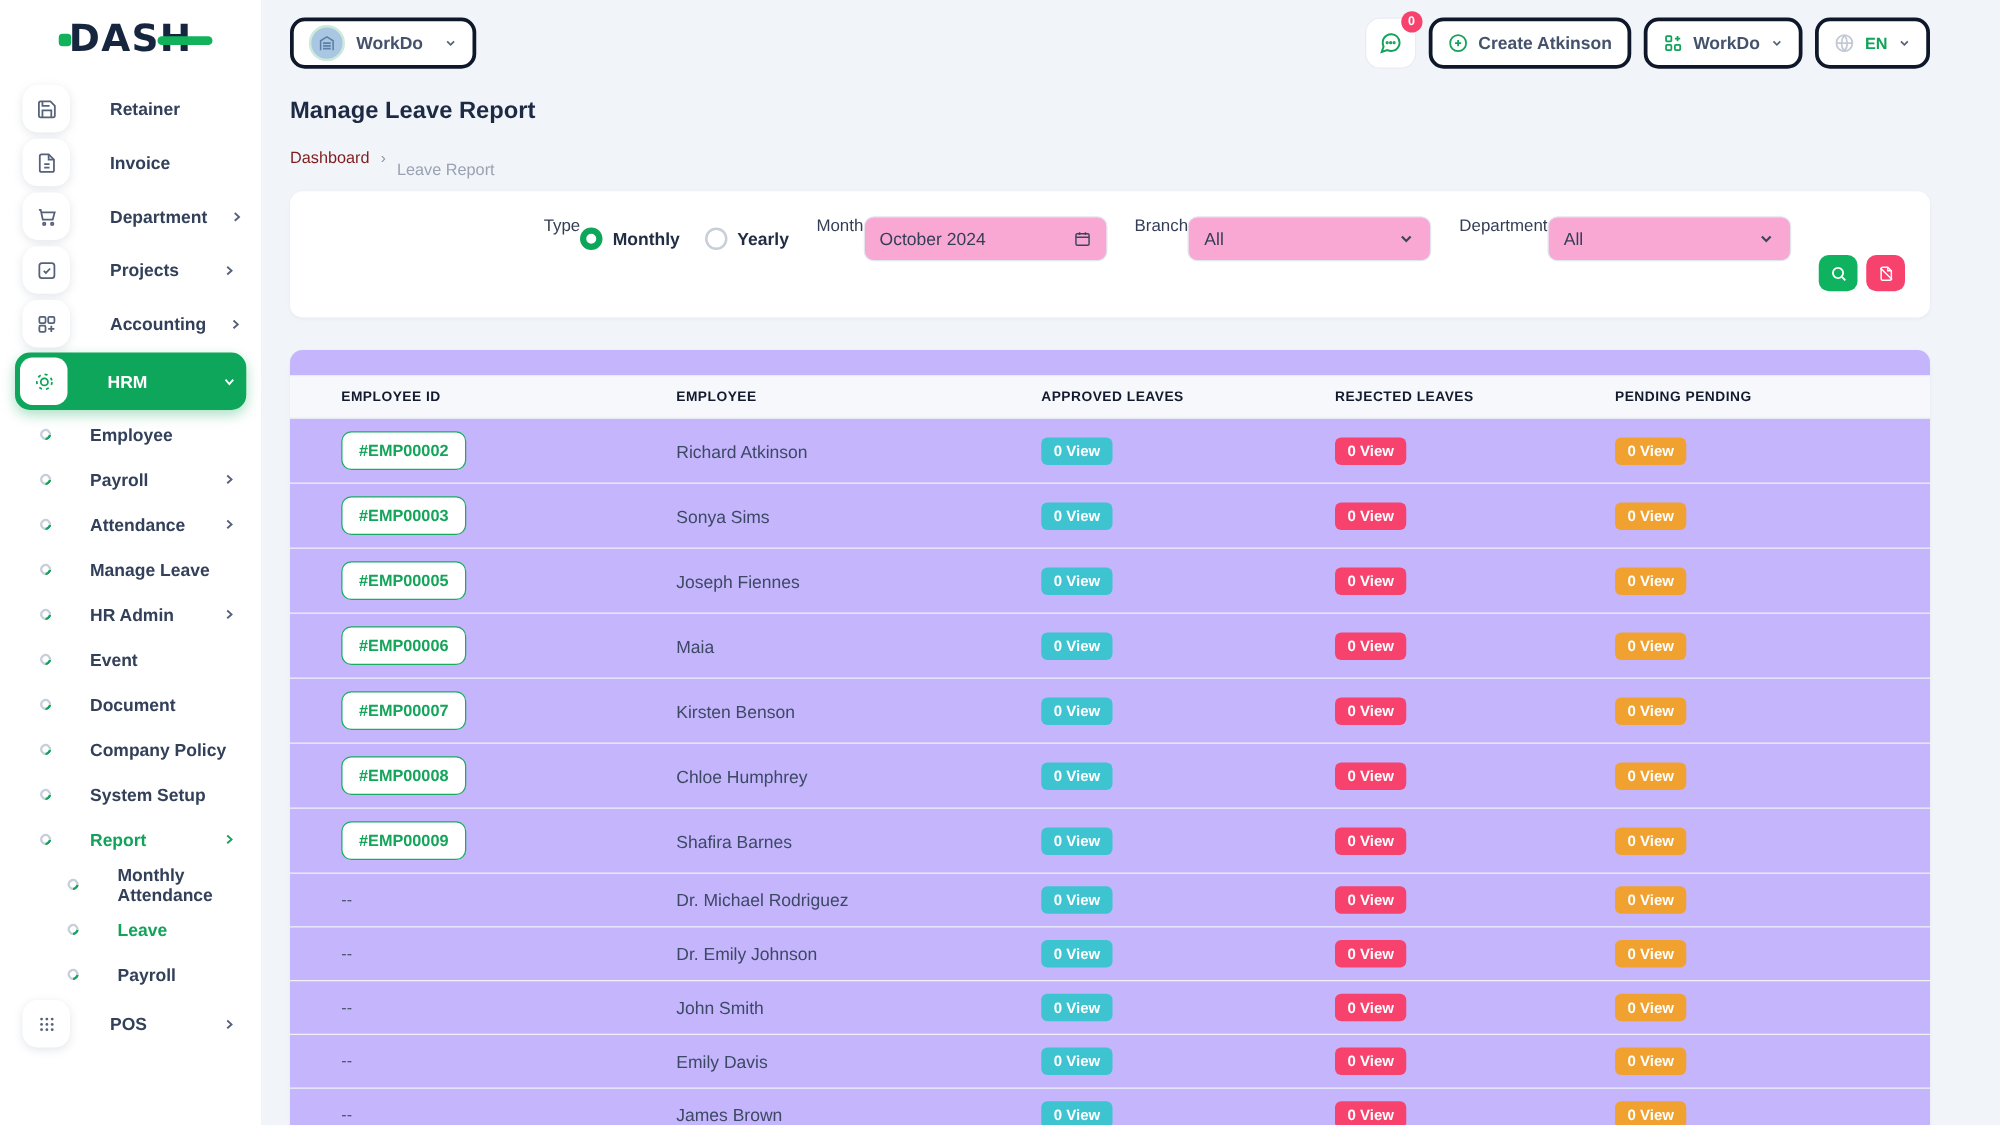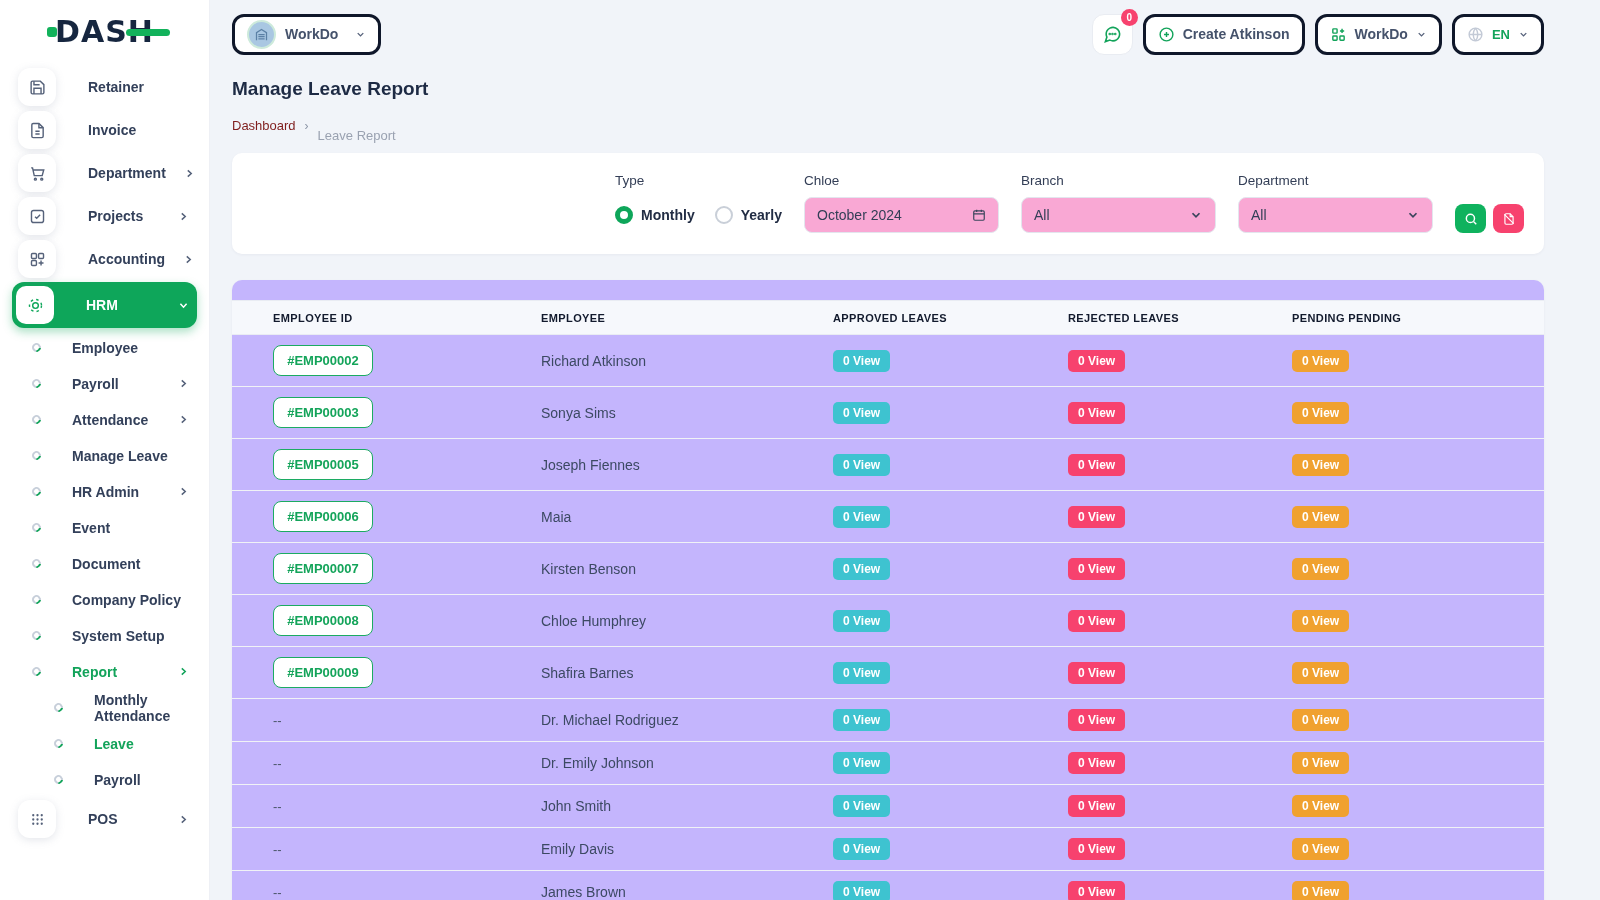--- a/index.html
+++ b/index.html
@@ -53,21 +53,21 @@
   .page-head { padding:20px 56px 0 22px; }
   .page-title { font-size:19px; font-weight:700; color:#1d2a44; }
   .crumbs { margin-top:8px; font-size:13px; display:flex; align-items:center; gap:9px; }
   .crumb-link { color:#7f1d1d; cursor:pointer; }
   .crumb-sep { color:#8b94a6; font-size:12px; }
   .crumb-cur { color:#9aa2b1;margin-top:20px; }
 
   
   .content { padding:10px 56px 0 22px; }
   .filter-card { background:#fff; border-radius:10px; box-shadow:0 1px 3px rgba(30,40,70,.05); height:101px; display:flex; justify-content:flex-end; align-items:flex-start; gap:22px; padding:20px 20px 0 20px; }
-  .f-group { display:flex; flex-direction:column; }
+  .f-group { display:flex; flex-direction:row; }
   .f-label { font-size:13.5px; color:#333e56; margin-bottom:9px; }
   .radio-row { display:flex; align-items:center; gap:20px; height:36px; }
   .radio { display:flex; align-items:center; gap:8px; cursor:pointer; }
   .r-circle { width:18px; height:18px; border-radius:50%; border:2px solid #c9cfd8; background:#fff; }
   .r-circle.on { border:5px solid #0ea65a; }
   .r-label { font-size:14px; font-weight:600; color:#222d44; }
   .f-control { width:195px; height:36px; border:1px solid #e3e6ee; border-radius:8px; background:#f9a8d4; display:flex; align-items:center; padding:0 12px; font-size:14px; color:#333e56; cursor:pointer; }
   .f-control .spacer { flex:1; }
   .f-control svg { width:14px; height:14px; color:#3a455c; }
   .f-actions { display:flex; gap:7px; margin-top:31px; }
@@ -368,21 +368,21 @@
             <span class="r-label">Monthly</span>
           </span>
           <span class="radio">
             <span class="r-circle"></span>
             <span class="r-label">Yearly</span>
           </span>
         </div>
       </div>
 
       <div class="f-group">
-        <span class="f-label">Chloe</span>
+        <span class="f-label">Month</span>
         <div class="f-control">
           <span>October 2024</span>
           <span class="spacer"></span>
           <svg viewBox="0 0 24 24" fill="none" stroke="currentColor" stroke-width="2">
               <rect x="3" y="5" width="18" height="16" rx="2"></rect>
               <path d="M16 3v4M8 3v4M3 10h18"></path>
             </svg>
         </div>
       </div>
 

